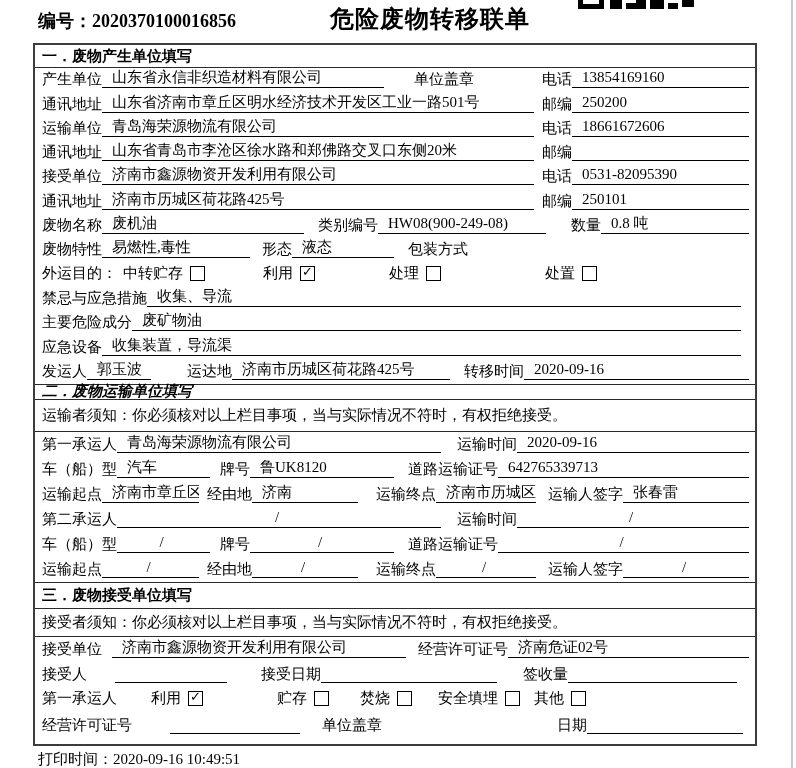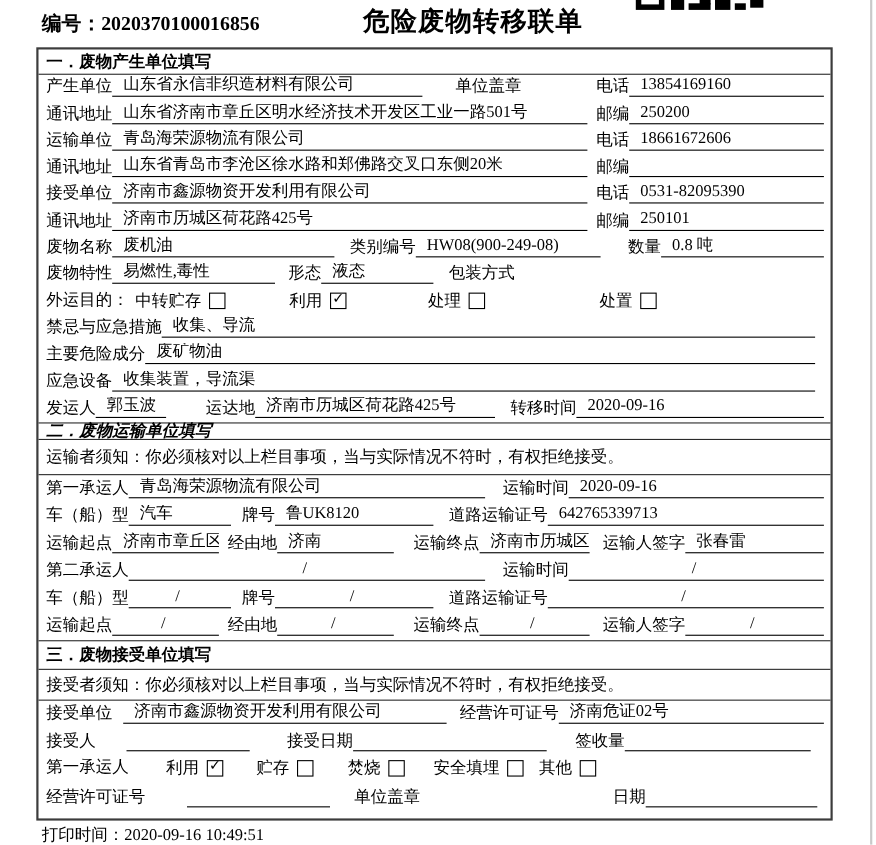--- a/index.html
+++ b/index.html
@@ -265,21 +265,21 @@
     <span class="lbl" style="margin-left:26px">签收量</span>
     <span class="val grow" style="margin-right:12px"></span>
   </div>
 
   <div class="row s3row cbrow">
     <span class="lbl">第一承运人</span>
     <span class="cbitem" style="margin-left:34px">
       <span>利用</span>
       <span class="cb checked"></span>
     </span>
-    <span class="cbitem" style="margin-left:30px">
+    <span class="cbitem" style="margin-left:74px">
       <span>贮存</span>
       <span class="cb"></span>
     </span>
     <span class="cbitem" style="margin-left:31px">
       <span>焚烧</span>
       <span class="cb"></span>
     </span>
     <span class="cbitem" style="margin-left:26px">
       <span>安全填埋</span>
       <span class="cb"></span>

